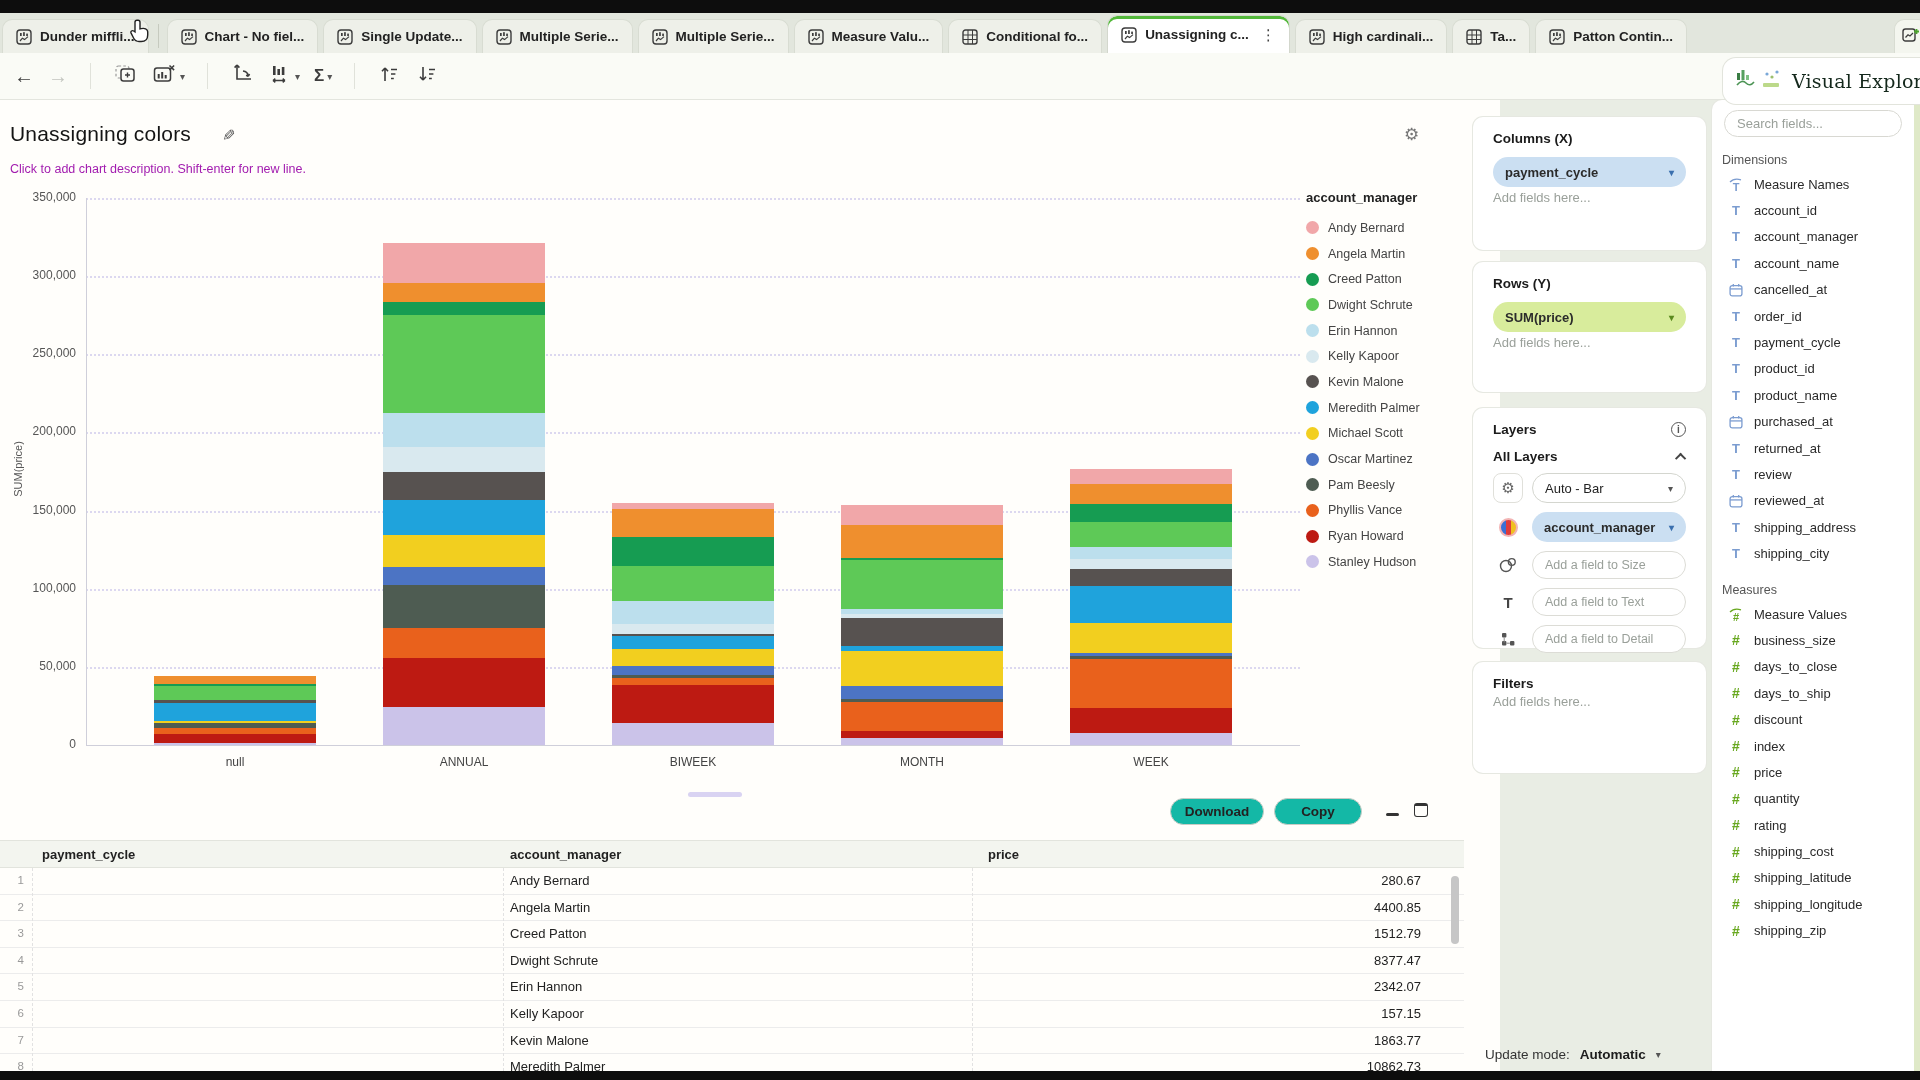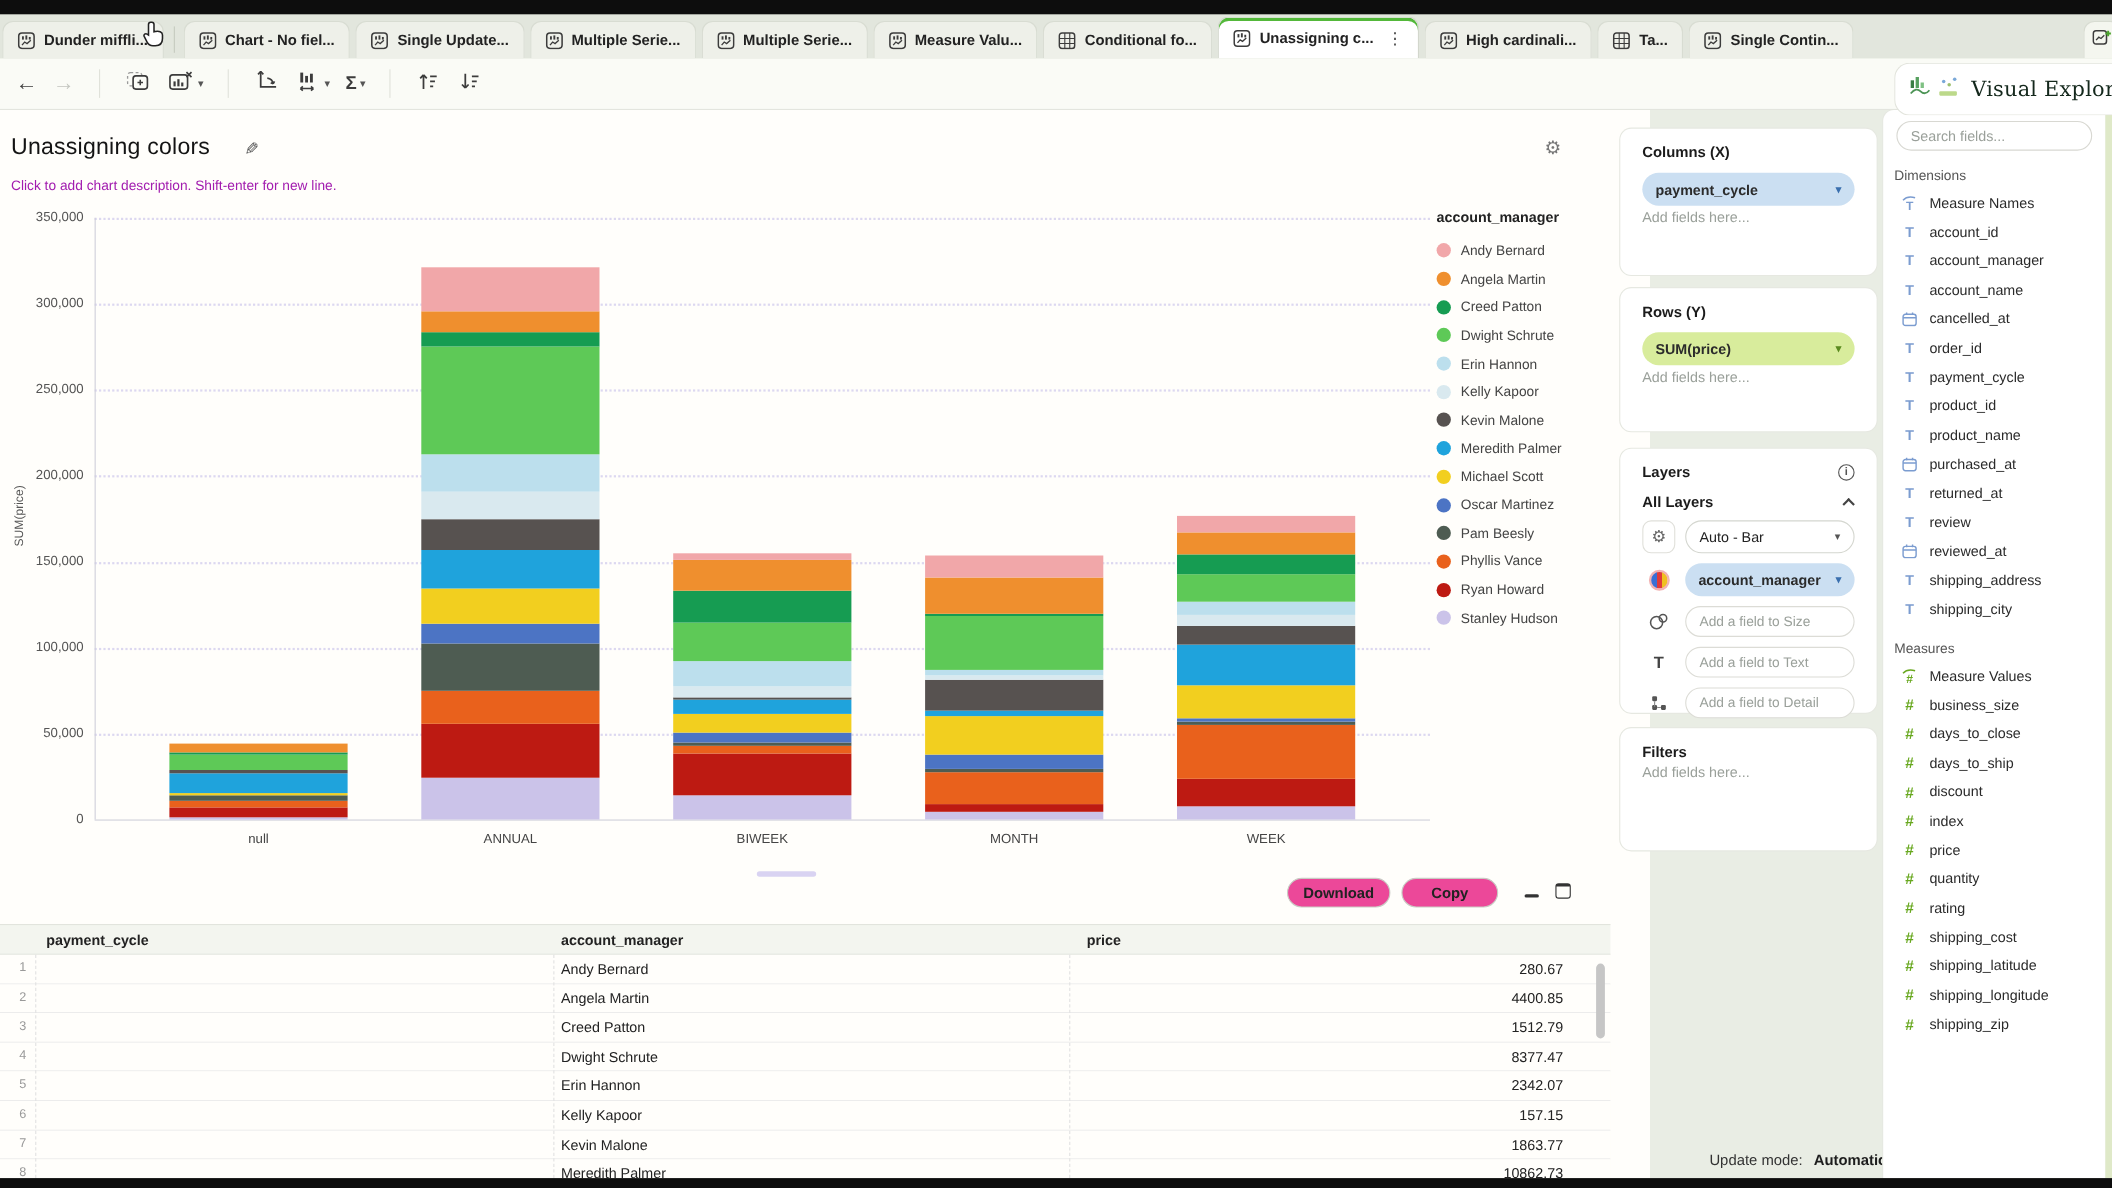--- a/index.html
+++ b/index.html
@@ -49,21 +49,21 @@
   .xlab { position:absolute; width:200px; text-align:center; font-size:12px; color:#444; }
 
   #legend { position:absolute; left:1306px; top:90px; width:156px; }
   #legend-title { font-size:13px; font-weight:bold; color:#222; margin-bottom:10px; }
   .lrow { display:flex; align-items:center; gap:9px; height:25.7px; }
   .ldot { width:13px; height:13px; border-radius:50%; flex:0 0 13px; }
   .llab { font-size:12.5px; color:#444; white-space:nowrap; }
 
   #hscroll-handle { position:absolute; left:688px; top:692px; width:54px; height:5px; border-radius:3px; background:#d9d3f2; }
 
-  .actbtn { position:absolute; height:27px; background:#ec4899; border:1px solid #c9cbc4; border-radius:14px; font-size:13.5px; font-weight:bold; color:#222; display:flex; align-items:center; justify-content:center; }
+  .actbtn { position:absolute; height:27px; background:#14b8a6; border:1px solid #c9cbc4; border-radius:14px; font-size:13.5px; font-weight:bold; color:#222; display:flex; align-items:center; justify-content:center; }
   #btn-download { left:1170px; top:698px; width:94px; }
   #btn-copy { left:1274px; top:698px; width:88px; }
   #win-min { position:absolute; left:1386px; top:713px; width:13px; height:3px; background:#333; border-radius:2px; }
   #win-max { position:absolute; left:1414px; top:703px; width:14px; height:14px; border:1.6px solid #333; border-top-width:3.5px; border-radius:3px; }
 
   
   #table { position:absolute; left:0; top:740px; width:1464px; height:231px; }
   #thead { position:relative; height:28px; background:#f3f5ef; border-top:1px solid #e2e4dd; border-bottom:1px solid #e2e4dd; font-size:13px; font-weight:bold; color:#222; }
   .thcell { position:absolute; top:6px; }
   .trow { position:relative; height:26.6px; border-bottom:1px solid #ececec; font-size:13px; color:#222; background:#fffefb; }
@@ -84,21 +84,21 @@
   .squarebtn { width:30px; height:30px; border:1px solid #e0e0da; border-radius:8px; display:flex; align-items:center; justify-content:center; color:#666; font-size:15px; flex:0 0 30px; }
   .iconcell { width:30px; display:flex; align-items:center; justify-content:center; flex:0 0 30px; color:#555; }
   .selectbox { flex:1; height:30px; border:1px solid #d4d6cf; border-radius:15px; background:#fff; display:flex; align-items:center; justify-content:space-between; padding:0 12px; font-size:13px; color:#222; }
   .pill-sm { flex:1; height:30px; border-radius:15px; display:flex; align-items:center; justify-content:space-between; padding:0 12px; font-size:13px; font-weight:bold; color:#2b2b2b; }
   .ghostinput { flex:1; height:28px; border:1px solid #dcdcd6; border-radius:14px; display:flex; align-items:center; padding:0 12px; font-size:12.5px; color:#9aa09a; background:#fff; }
   .colorwheel { width:19px; height:19px; border-radius:50%; border:2px solid #f2b3b3; background:linear-gradient(90deg,#3b6fd4 0 34%,#e03a3a 34% 67%,#f0c020 67%); }
   .infoi { width:15px; height:15px; border:1.4px solid #555; border-radius:50%; font-size:10px; color:#555; display:flex; align-items:center; justify-content:center; font-weight:bold; }
   .chevup { width:8px; height:8px; border-left:2px solid #444; border-top:2px solid #444; transform:rotate(45deg) translateY(2px); }
   .cardhead { display:flex; align-items:center; justify-content:space-between; }
 
-  #update-mode { position:absolute; left:1554px; top:1047px; display:flex; align-items:center; gap:10px; font-size:13.5px; color:#333; }
+  #update-mode { position:absolute; left:1485px; top:1047px; display:flex; align-items:center; gap:10px; font-size:13.5px; color:#333; }
   #update-mode b { color:#1d1d1d; }
 
   
   #fields-panel { position:absolute; left:1712px; top:100px; width:202px; height:971px; background:#fff; border-radius:10px 0 0 0; overflow:hidden; box-shadow:0 0 0 1px #e6e8e1; }
   #fp-tabs { position:relative; height:58px; }
   #fp-tab-fields { position:absolute; left:48px; top:20px; font-size:13.5px; font-weight:bold; color:#111; }
   #fp-tab-format { position:absolute; left:160px; top:20px; font-size:13.5px; color:#333; white-space:nowrap; }
   #fp-underline { position:absolute; left:22px; top:46px; width:92px; height:3px; background:#6dc33f; border-radius:2px; }
   #fp-search { margin:10px 12px 0 12px; width:178px; height:27px; border:1px solid #d8d8d2; border-radius:14px; padding:0 12px; font-size:13px; color:#444; background:#fff; outline:none; font-family:"Liberation Sans",sans-serif; }
   #fp-search::placeholder { color:#9aa09a; }
@@ -239,21 +239,21 @@
       <div class="tab">
         <span class="ticon">
           <svg width="16" height="16" viewBox="0 0 16 16">
             <rect x="1" y="1" width="14" height="14" rx="3" fill="none" stroke="#3c3c3c" stroke-width="1.4"></rect>
             <rect x="4" y="4" width="1.7" height="3" fill="#3c3c3c"></rect>
             <rect x="7.1" y="3.2" width="1.7" height="3.8" fill="#3c3c3c"></rect>
             <rect x="10.2" y="4.6" width="1.7" height="2.4" fill="#3c3c3c"></rect>
             <path d="M4 12 L6.4 9.2 L8.6 10.6 L12 7.6" fill="none" stroke="#3c3c3c" stroke-width="1.2"></path>
           </svg>
         </span>
-        <span>Single Contin...</span>
+        <span>Patton Contin...</span>
       </div>
       <div class="tabspacer"></div>
       <div class="newtab">
         <span><svg width="18" height="16" viewBox="0 0 18 16">
             <rect x="1" y="2" width="12" height="12" rx="2.5" fill="none" stroke="#3c3c3c" stroke-width="1.4"></rect>
             <path d="M3.5 10.5 L6 7.8 L8 9 L11 6" fill="none" stroke="#3c3c3c" stroke-width="1.2"></path>
             <path d="M14.5 2 v5 M12 4.5 h5" stroke="#4aa32c" stroke-width="1.8"></path>
           </svg></span>
       </div>
     </div>

